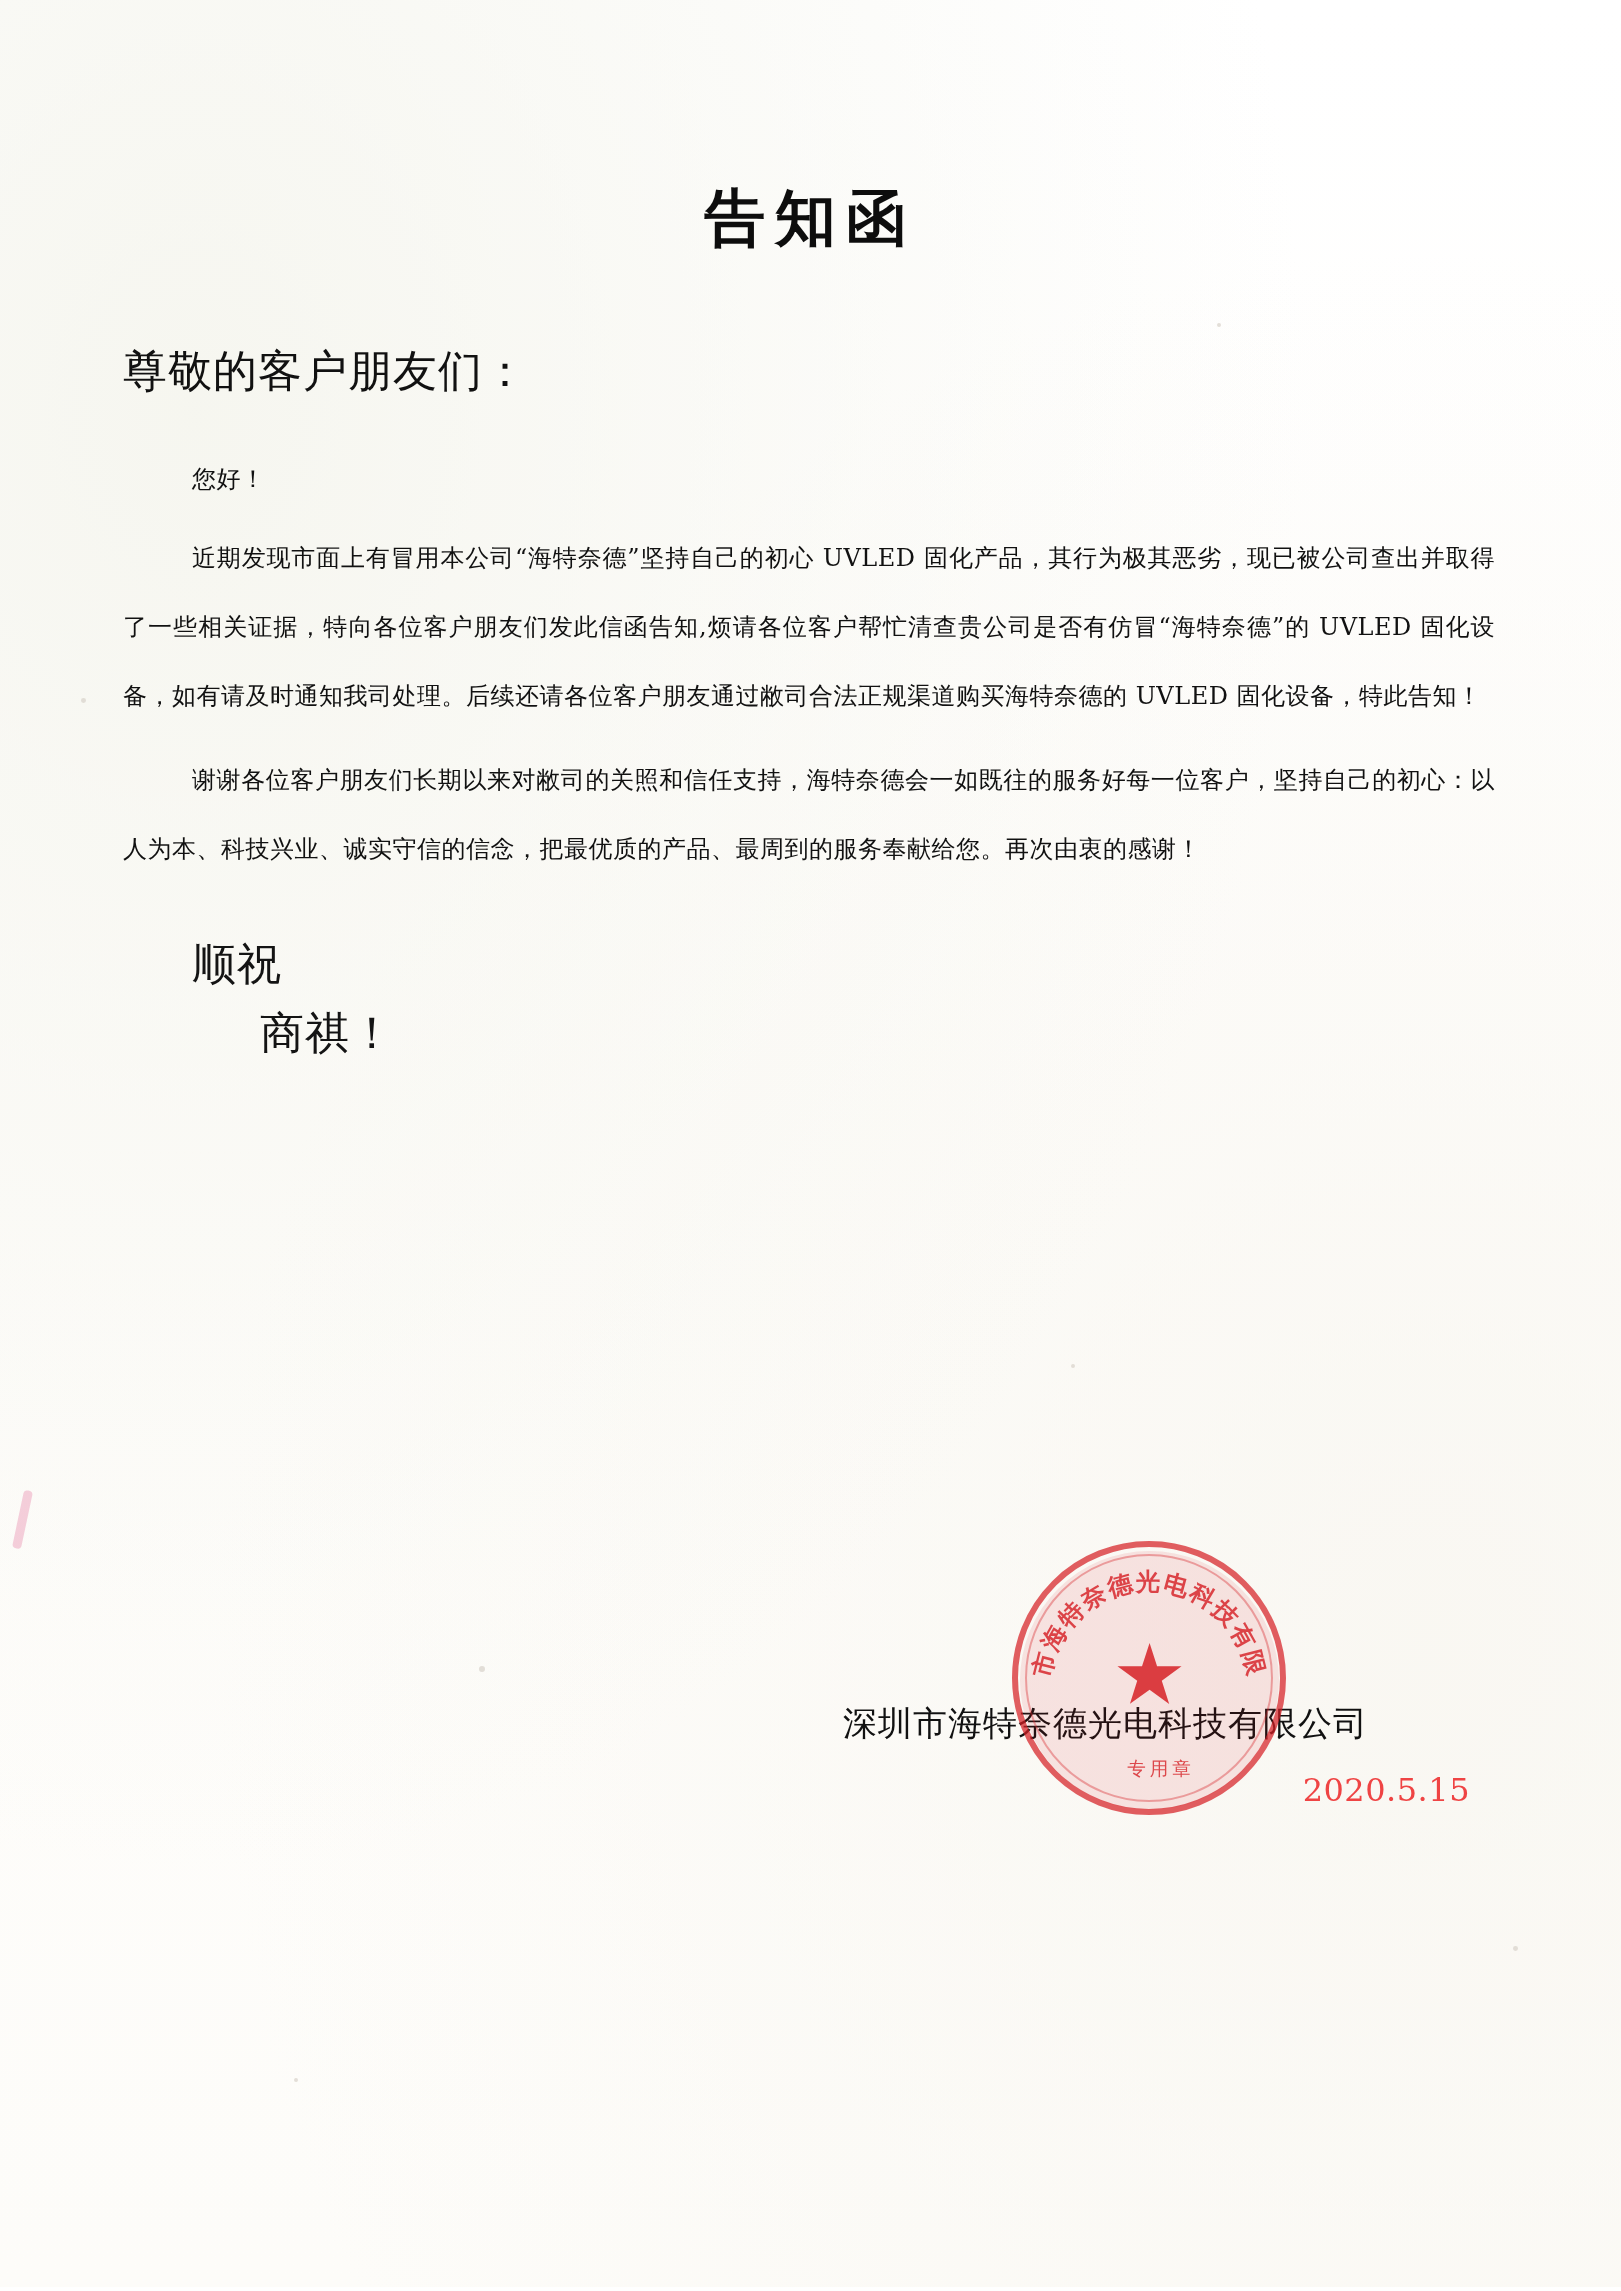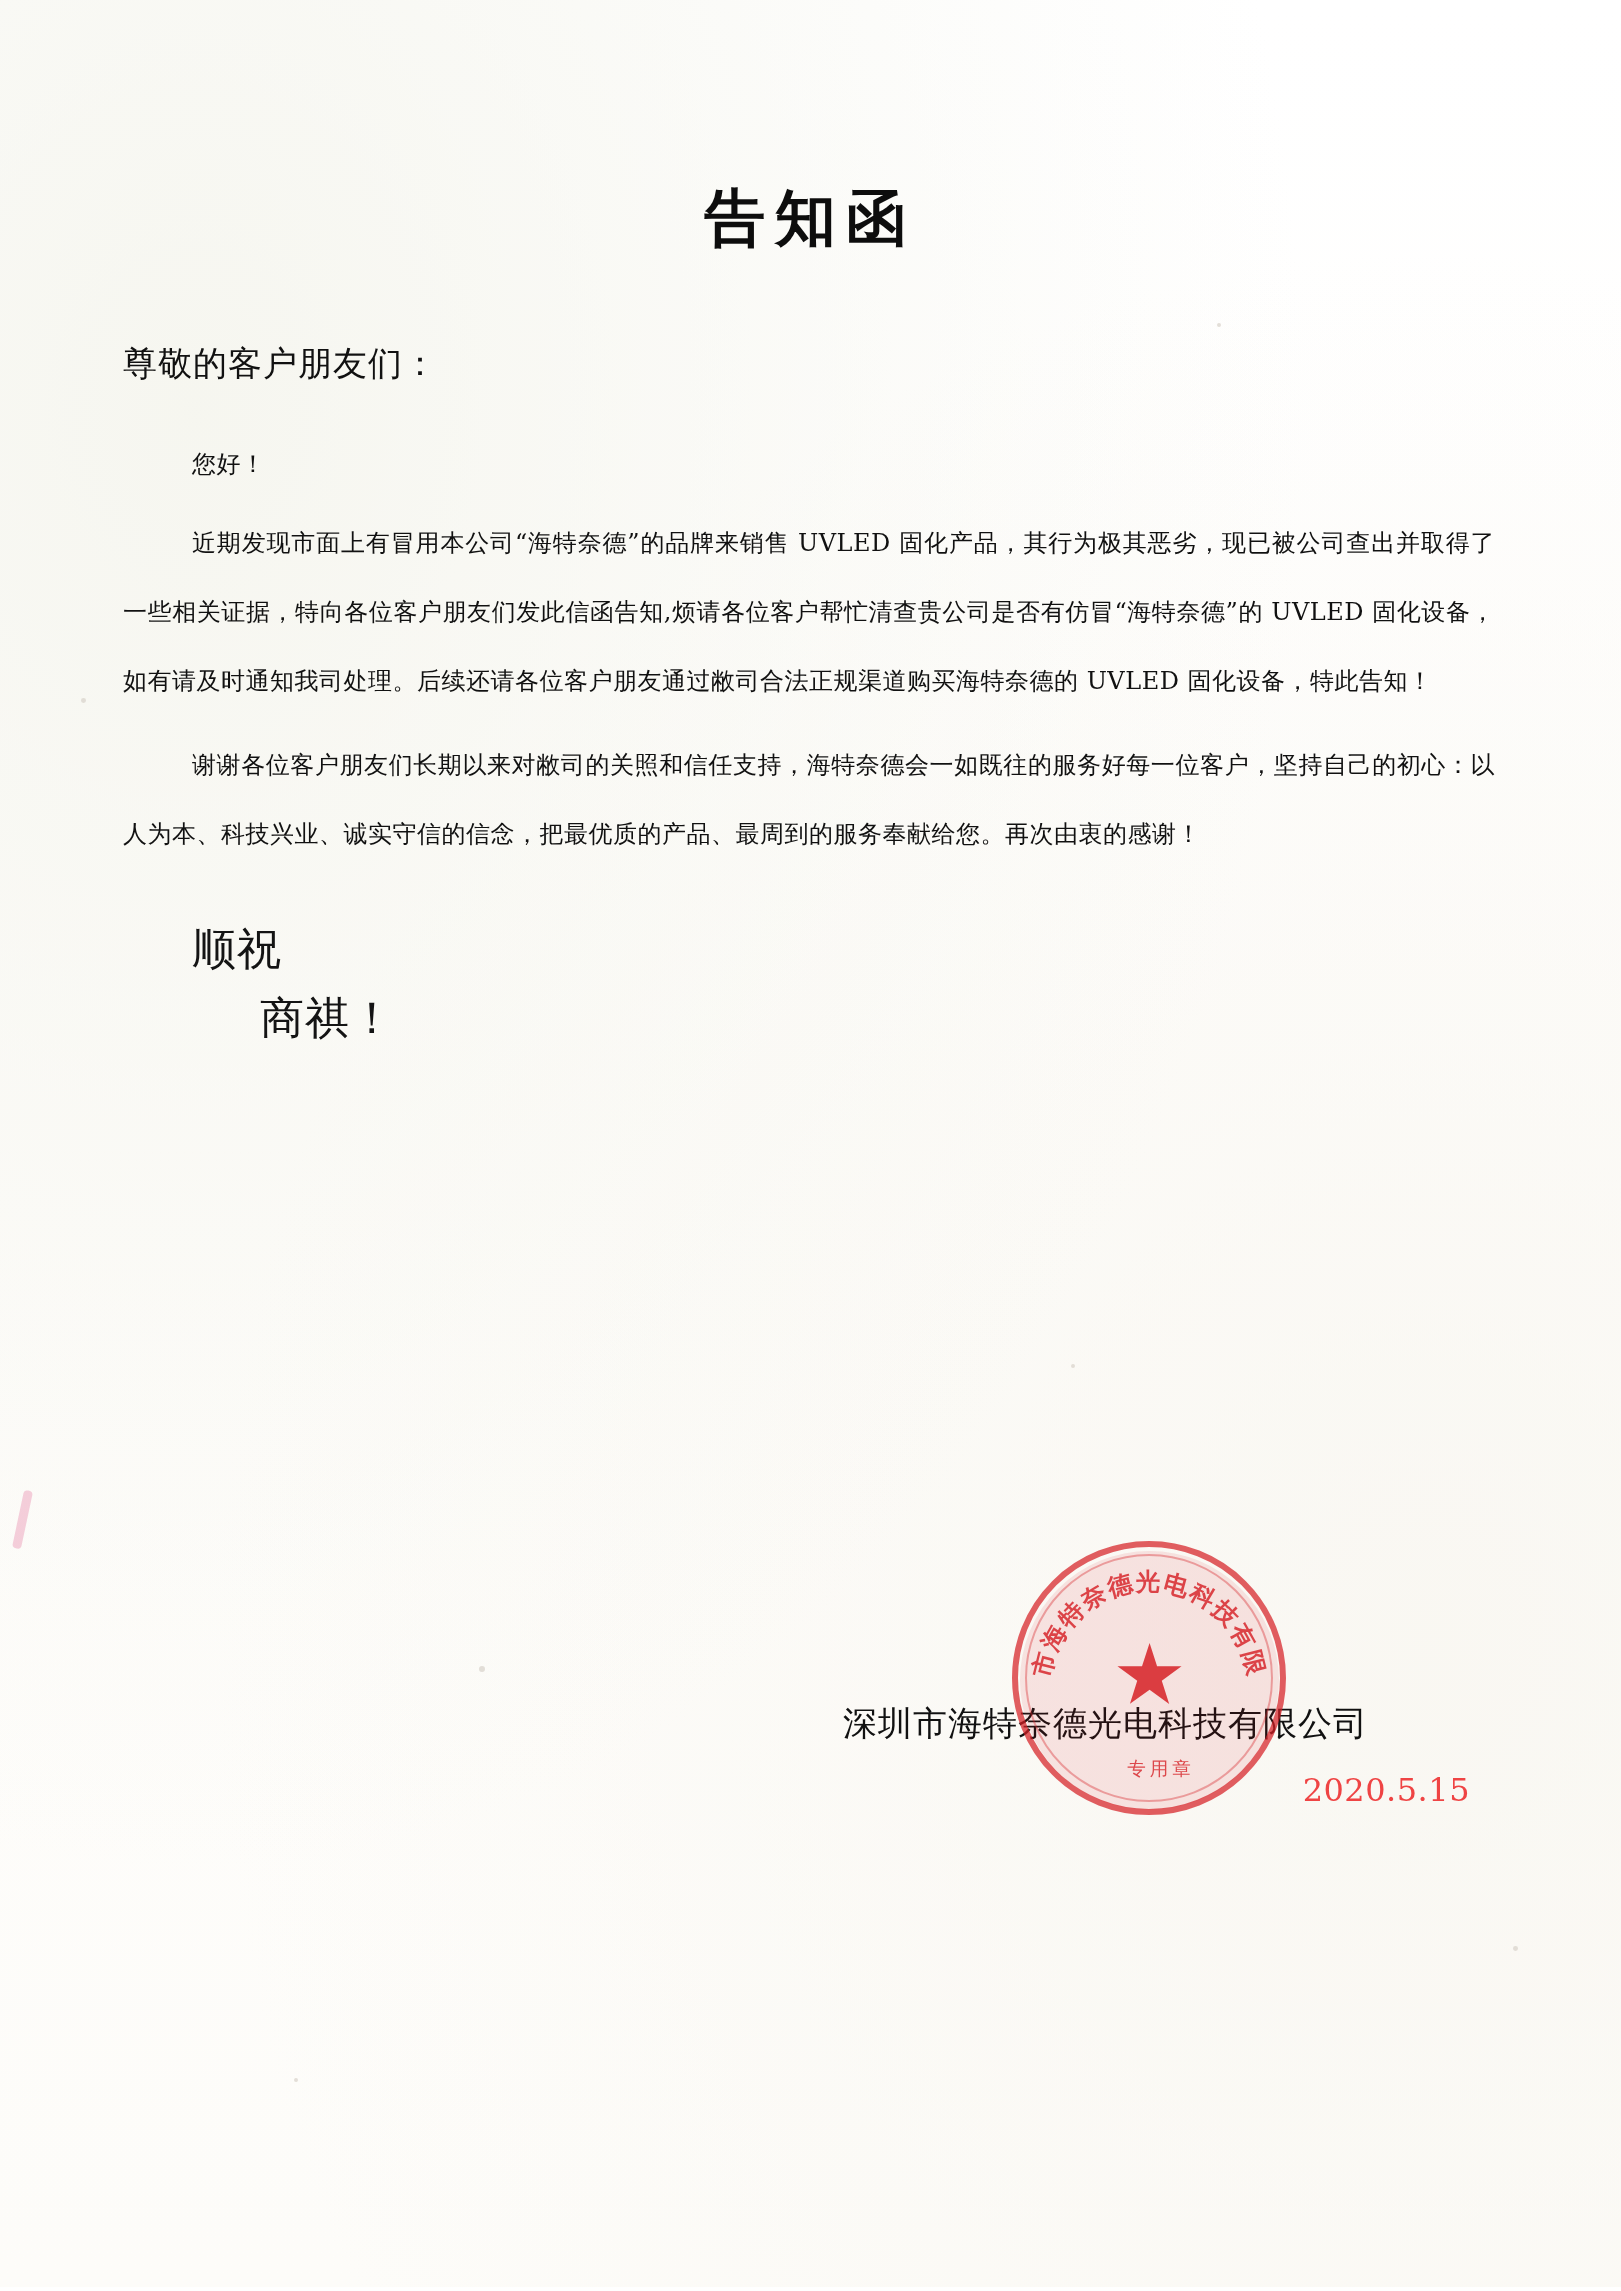--- a/index.html
+++ b/index.html
@@ -58,21 +58,21 @@
   }
 
   .body-block {
     position: absolute;
     top: 338px;
     left: 123px;
     width: 1372px;
   }
 
   .salutation {
-    font-size: 34px;
+    font-size: 44px;
     line-height: 1.5;
     color: #111;
     margin-bottom: 41px;
     letter-spacing: 1px;
   }
 
   p.para {
     font-size: 24px;
     line-height: 69px;
     margin: 0 0 15.7px 0;
@@ -196,21 +196,21 @@
   <div class="speck" style="left:1071px; top:1364px; width:3.9px;  height:3.9px;"></div>
   <div class="speck" style="left:1513px; top:1946px; width:4.9px;  height:4.9px;"></div>
   <div class="speck" style="left:294px;  top:2078px; width:3.9px;  height:3.9px;"></div>
   <div class="ink-mark" style="left:17.6px; top:1490px; width:8.8px; height:59px; transform:rotate(12deg); border-radius:3.9px;"></div>
 
   <h1 class="doc-title">告知函</h1>
 
   <div class="body-block">
     <div class="salutation">尊敬的客户朋友们：</div>
     <p class="para tight">您好！</p>
-    <p class="para">近期发现市面上有冒用本公司“海特奈德”的品牌来销售 UVLED 固化产品，其行为极其恶劣，现已被公司查出并取得了一些相关证据，特向各位客户朋友们发此信函告知,烦请各位客户帮忙清查贵公司是否有仿冒“海特奈德”的 UVLED 固化设备，如有请及时通知我司处理。后续还请各位客户朋友通过敝司合法正规渠道购买海特奈德的 UVLED 固化设备，特此告知！</p>
+    <p class="para">近期发现市面上有冒用本公司“海特奈德”坚持自己的初心 UVLED 固化产品，其行为极其恶劣，现已被公司查出并取得了一些相关证据，特向各位客户朋友们发此信函告知,烦请各位客户帮忙清查贵公司是否有仿冒“海特奈德”的 UVLED 固化设备，如有请及时通知我司处理。后续还请各位客户朋友通过敝司合法正规渠道购买海特奈德的 UVLED 固化设备，特此告知！</p>
     <p class="para">谢谢各位客户朋友们长期以来对敝司的关照和信任支持，海特奈德会一如既往的服务好每一位客户，坚持自己的初心：以人为本、科技兴业、诚实守信的信念，把最优质的产品、最周到的服务奉献给您。再次由衷的感谢！</p>
 
     <div class="closing">
       <div class="l1">顺祝</div>
       <div class="l2">商祺！</div>
     </div>
   </div>
 
   <div class="sign-area">
     <div class="company-name">深圳市海特奈德光电科技有限公司</div>

